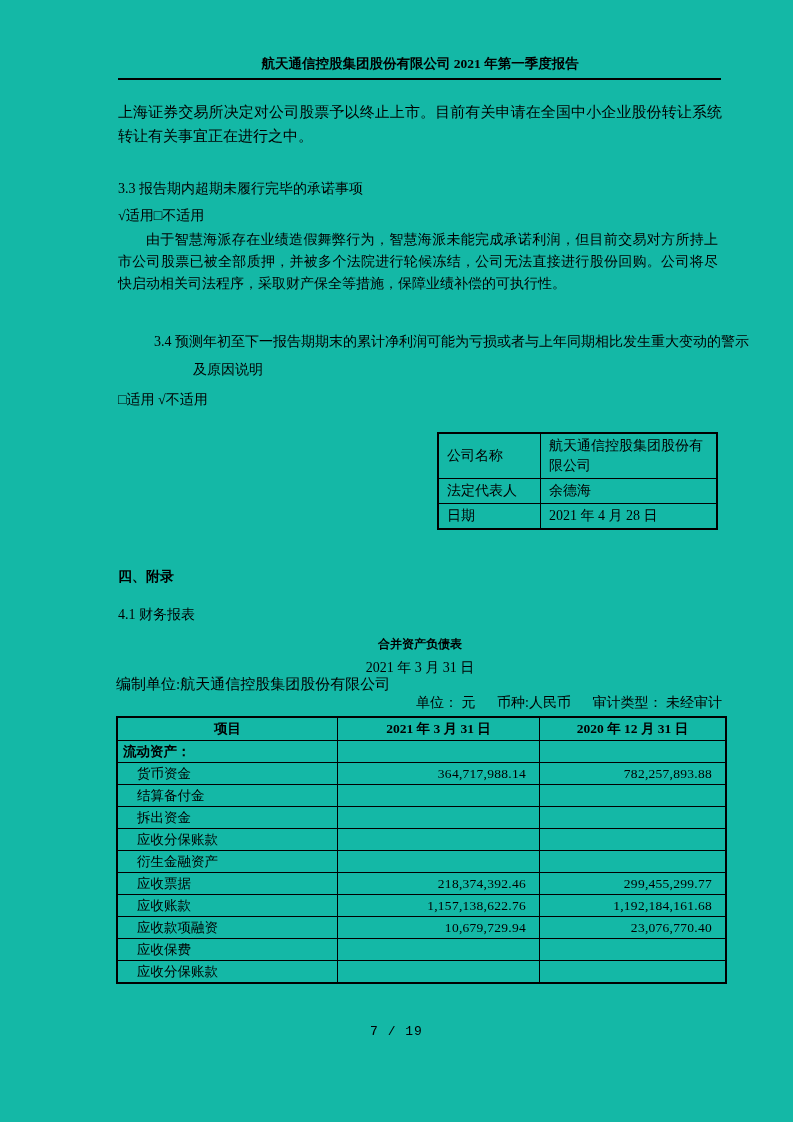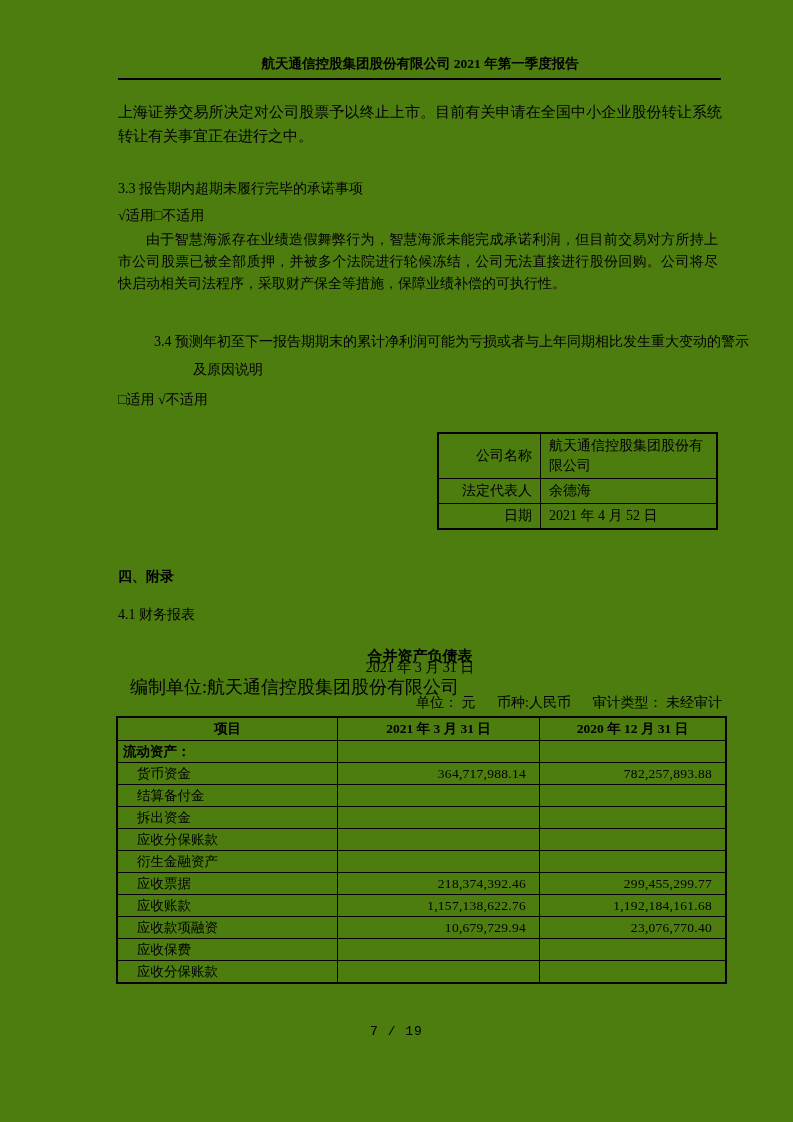--- a/index.html
+++ b/index.html
@@ -1,39 +1,39 @@
 <!DOCTYPE html>
 <html><head>
 <meta charset="utf-8">
 <style>
   html,body { margin:0; padding:0; background:#ffffff; }
   .page {
-    position:relative; width:793px; height:1122px; background:#4d7c0f;
+    position:relative; width:793px; height:1122px; background:#14b8a6;
     font-family:"Liberation Serif","DejaVu Serif",serif;
     color:#000000; overflow:hidden;
   }
   .abs { position:absolute; }
   .header-title { top:55px; left:118px; width:604px; text-align:center; font-weight:bold; font-size:13.5px; }
   .header-rule { top:78px; left:118px; width:603px; border-top:2px solid #000; height:0; }
   .intro { top:100px; left:118px; width:604px; font-size:15px; line-height:24px; text-align:justify; }
   .h33 { top:180px; left:118px; width:604px; font-size:14px; }
   .app33 { top:207px; left:118px; width:604px; font-size:14px; }
   .para33 { top:229px; left:118px; width:600px; font-size:14px; line-height:22px; text-indent:28px; text-align:justify; }
   .h34 { top:328px; left:118px; width:566px; font-size:14px; line-height:28px; padding-left:39px; text-indent:-39px;margin-left:36px; }
   .app34 { top:391px; left:118px; width:604px; font-size:14px; }
   .sig-table { top:432px; left:437px; width:281px; border-collapse:collapse; font-size:14px; border:2px solid #000; table-layout:fixed; }
   .sig-table td { border:1px solid #000; padding:2px 8px; line-height:20px; vertical-align:middle; }
-  .sig-label { width:85px; text-align:right; }
+  .sig-label { width:85px; text-align:left; }
   .sig-value { text-align:left; }
   .sig-row-short td { height:19px; }
   .h4 { top:568px; left:118px; width:604px; font-size:14px; font-weight:bold; }
   .h41 { top:606px; left:118px; width:604px; font-size:14px; }
-  .bs-title { top:636px; left:118px; width:604px; text-align:center; font-weight:bold; font-size:15px;margin-top:11px; }
+  .bs-title { top:636px; left:118px; width:604px; text-align:center; font-weight:bold; font-size:12px; }
   .bs-date { top:659px; left:118px; width:604px; text-align:center; font-size:14px; }
-  .bs-prepared { top:675px; left:130px; width:604px; font-size:18px; }
+  .bs-prepared { top:675px; left:116px; width:604px; font-size:15px; }
   .bs-meta { top:694px; left:118px; width:604px; font-size:14px; text-align:right; }
   .bs-meta span { margin-left:18px; }
   .bs-table { top:716px; left:116px; width:607px; border-collapse:collapse; border:2px solid #000; font-size:13.5px; table-layout:fixed; }
   .bs-table th, .bs-table td { border:1px solid #000; padding:0; overflow:hidden; white-space:nowrap; }
   .bs-table th { height:22px; font-weight:bold; text-align:center; }
   .bs-table td { height:21px; }
   .c1 { width:219px; } .c2 { width:201px; } .c3 { width:185px; }
   .col-item { text-align:left; padding-left:19px !important; }
   .section-row .col-item { font-weight:bold; padding-left:5px !important; }
   .col-num { text-align:right; padding-right:13px !important; letter-spacing:0.02em; }
@@ -61,21 +61,21 @@
         <tr>
           <td class="sig-label">公司名称</td>
           <td class="sig-value">航天通信控股集团股份有限公司</td>
         </tr>
         <tr class="sig-row-short">
           <td class="sig-label">法定代表人</td>
           <td class="sig-value">余德海</td>
         </tr>
         <tr class="sig-row-short">
           <td class="sig-label">日期</td>
-          <td class="sig-value">2021 年 4 月 52 日</td>
+          <td class="sig-value">2021 年 4 月 28 日</td>
         </tr>
       </tbody>
   </table>
 
   <div class="abs h4">四、附录</div>
   <div class="abs h41">4.1 财务报表</div>
 
   <div class="abs bs-title">合并资产负债表</div>
   <div class="abs bs-date">2021 年 3 月 31 日</div>
   <div class="abs bs-prepared">编制单位:航天通信控股集团股份有限公司</div>

